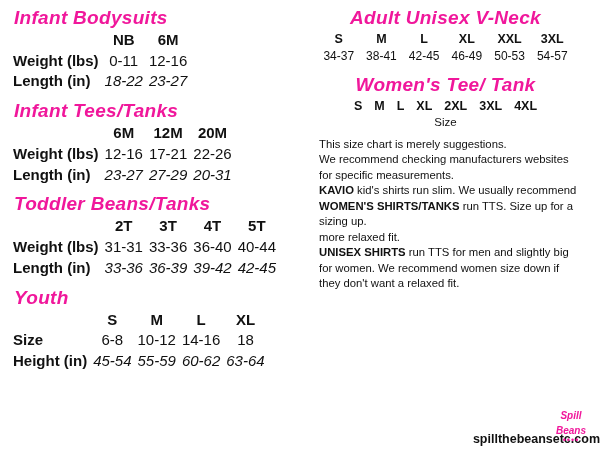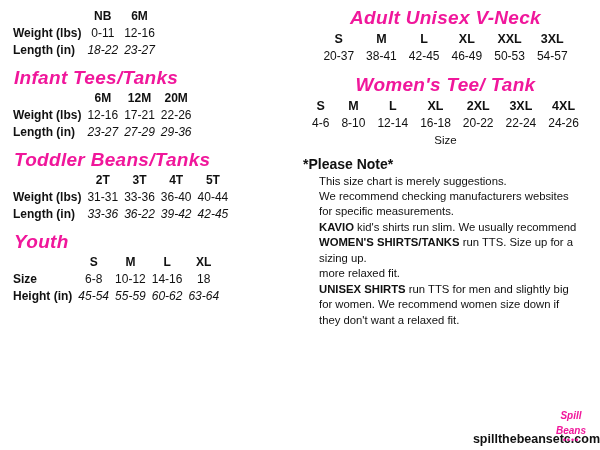--- a/index.html
+++ b/index.html
@@ -48,21 +48,21 @@
     text-align: center;
     margin-left: 0;
   }
 
   .block {
     margin-bottom: 9px;
   }
 
   table.sz {
     border-collapse: collapse;
-    font-size: 12px;
+    font-size: 15px;
     color: #111;
   }
   table.sz td {
     padding: 1px 3px;
     white-space: nowrap;
     line-height: 1.25;
   }
   td.rowlabel {
     font-weight: bold;
     text-align: left;
@@ -161,20 +161,21 @@
 </style>
 </head>
 <body>
 
 <div class="page">
   <div class="cols">
 
     <div class="col-left">
 
       <div class="block">
+        <div class="sec-title">Infant Bodysuits</div>
         <table class="sz">
           <tbody>
               <tr>
             <td class="rowlabel"></td>
             <td class="hdr">NB</td>
             <td class="hdr">6M</td>
           </tr>
           <tr>
             <td class="rowlabel">Weight (lbs)</td>
             <td class="val">0-11</td>
@@ -202,21 +203,21 @@
           <tr>
             <td class="rowlabel">Weight (lbs)</td>
             <td class="val">12-16</td>
             <td class="val">17-21</td>
             <td class="val">22-26</td>
           </tr>
           <tr>
             <td class="rowlabel">Length (in)</td>
             <td class="val italic">23-27</td>
             <td class="val italic">27-29</td>
-            <td class="val italic">29-36</td>
+            <td class="val italic">20-31</td>
           </tr>
         </tbody>
           </table>
       </div>
 
       <div class="block">
         <div class="sec-title">Toddler  Beans/Tanks</div>
         <table class="sz">
           <tbody>
               <tr>
@@ -229,21 +230,21 @@
           <tr>
             <td class="rowlabel">Weight (lbs)</td>
             <td class="val">31-31</td>
             <td class="val">33-36</td>
             <td class="val">36-40</td>
             <td class="val">40-44</td>
           </tr>
           <tr>
             <td class="rowlabel">Length (in)</td>
             <td class="val italic">33-36</td>
-            <td class="val italic">36-22</td>
+            <td class="val italic">36-39</td>
             <td class="val italic">39-42</td>
             <td class="val italic">42-45</td>
           </tr>
         </tbody>
           </table>
       </div>
 
       <div class="block">
         <div class="sec-title">Youth</div>
         <table class="sz">
@@ -283,21 +284,21 @@
           <tbody>
               <tr>
             <td class="hdr">S</td>
             <td class="hdr">M</td>
             <td class="hdr">L</td>
             <td class="hdr">XL</td>
             <td class="hdr">XXL</td>
             <td class="hdr">3XL</td>
           </tr>
           <tr>
-            <td>20-37</td>
+            <td>34-37</td>
             <td>38-41</td>
             <td>42-45</td>
             <td>46-49</td>
             <td>50-53</td>
             <td>54-57</td>
           </tr>
         </tbody>
           </table>
       </div>
 
@@ -307,36 +308,26 @@
           <tbody>
               <tr>
             <td class="hdr">S</td>
             <td class="hdr">M</td>
             <td class="hdr">L</td>
             <td class="hdr">XL</td>
             <td class="hdr">2XL</td>
             <td class="hdr">3XL</td>
             <td class="hdr">4XL</td>
           </tr>
-          <tr>
-            <td>4-6</td>
-            <td>8-10</td>
-            <td>12-14</td>
-            <td>16-18</td>
-            <td>20-22</td>
-            <td>22-24</td>
-            <td>24-26</td>
-          </tr>
         </tbody>
           </table>
         <div class="axis-label">Size</div>
       </div>
 
       <div>
-        <div class="note-title">*Please Note*</div>
         <div class="note-body">
           <p><b></b><span>This size chart is merely suggestions.</span></p>
           <p><b></b><span>We recommend checking manufacturers websites</span></p>
           <p><b></b><span>for specific measurements.</span></p>
           <p><b>KAVIO</b><span> kid's shirts run slim. We usually recommend</span></p>
           <p><b>WOMEN'S SHIRTS/TANKS</b><span> run TTS. Size up for a</span></p>
           <p><b></b><span>sizing up.</span></p>
           <p><b></b><span>more relaxed fit.</span></p>
           <p><b>UNISEX SHIRTS</b><span> run TTS for men and slightly big</span></p>
           <p><b></b><span>for women. We recommend women size down if</span></p>

